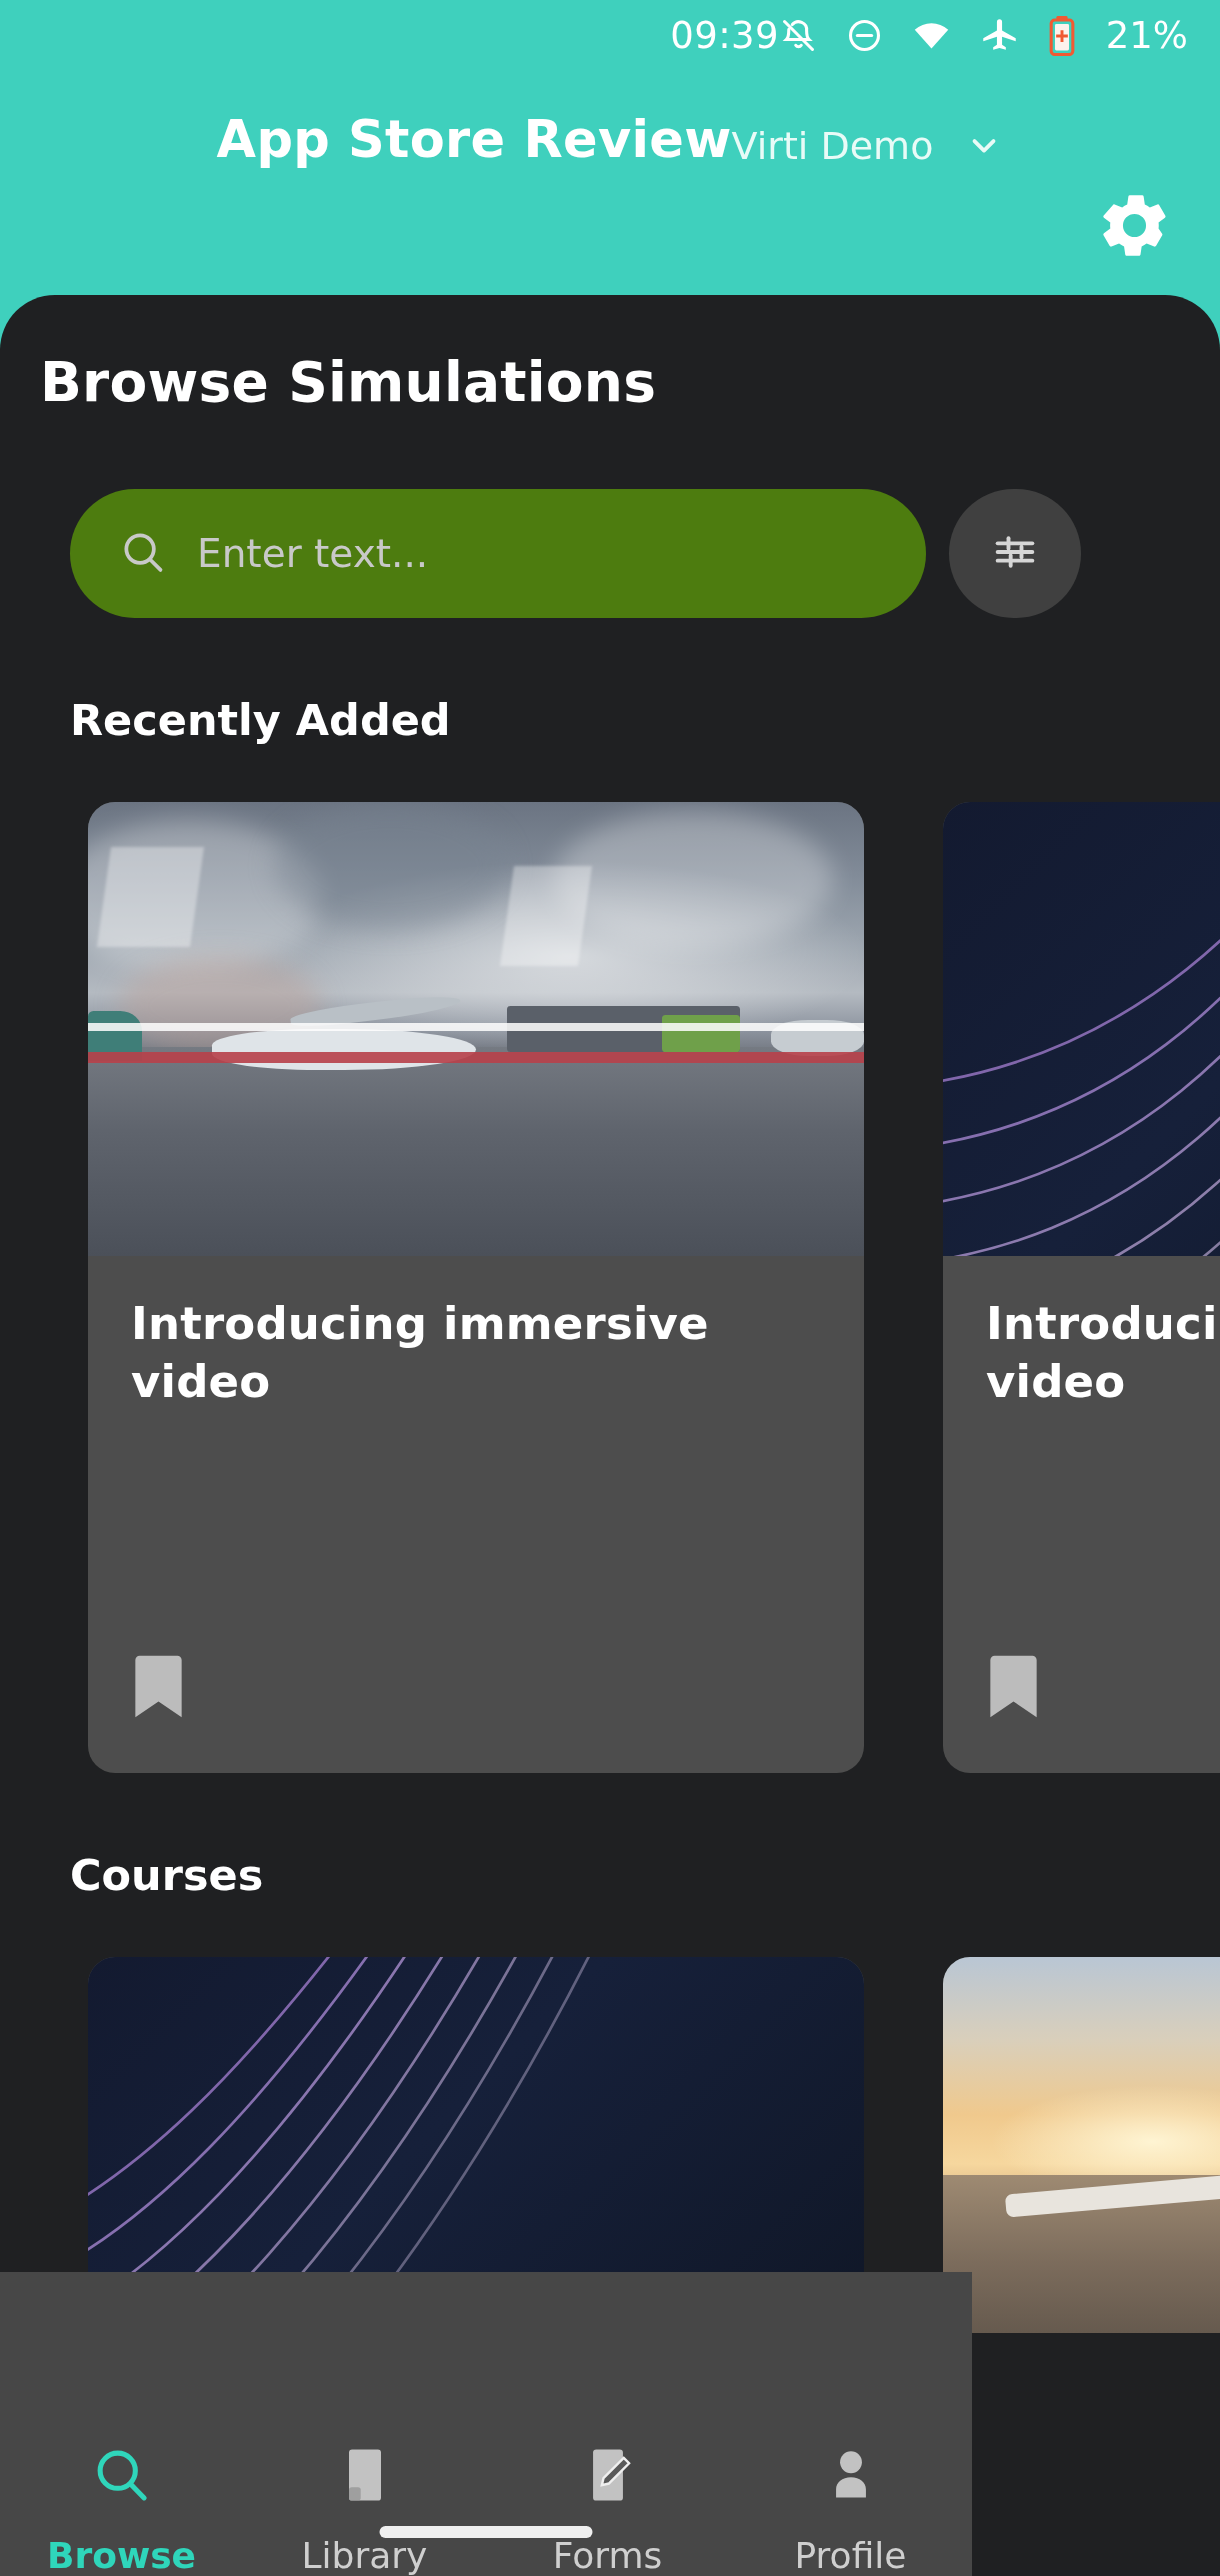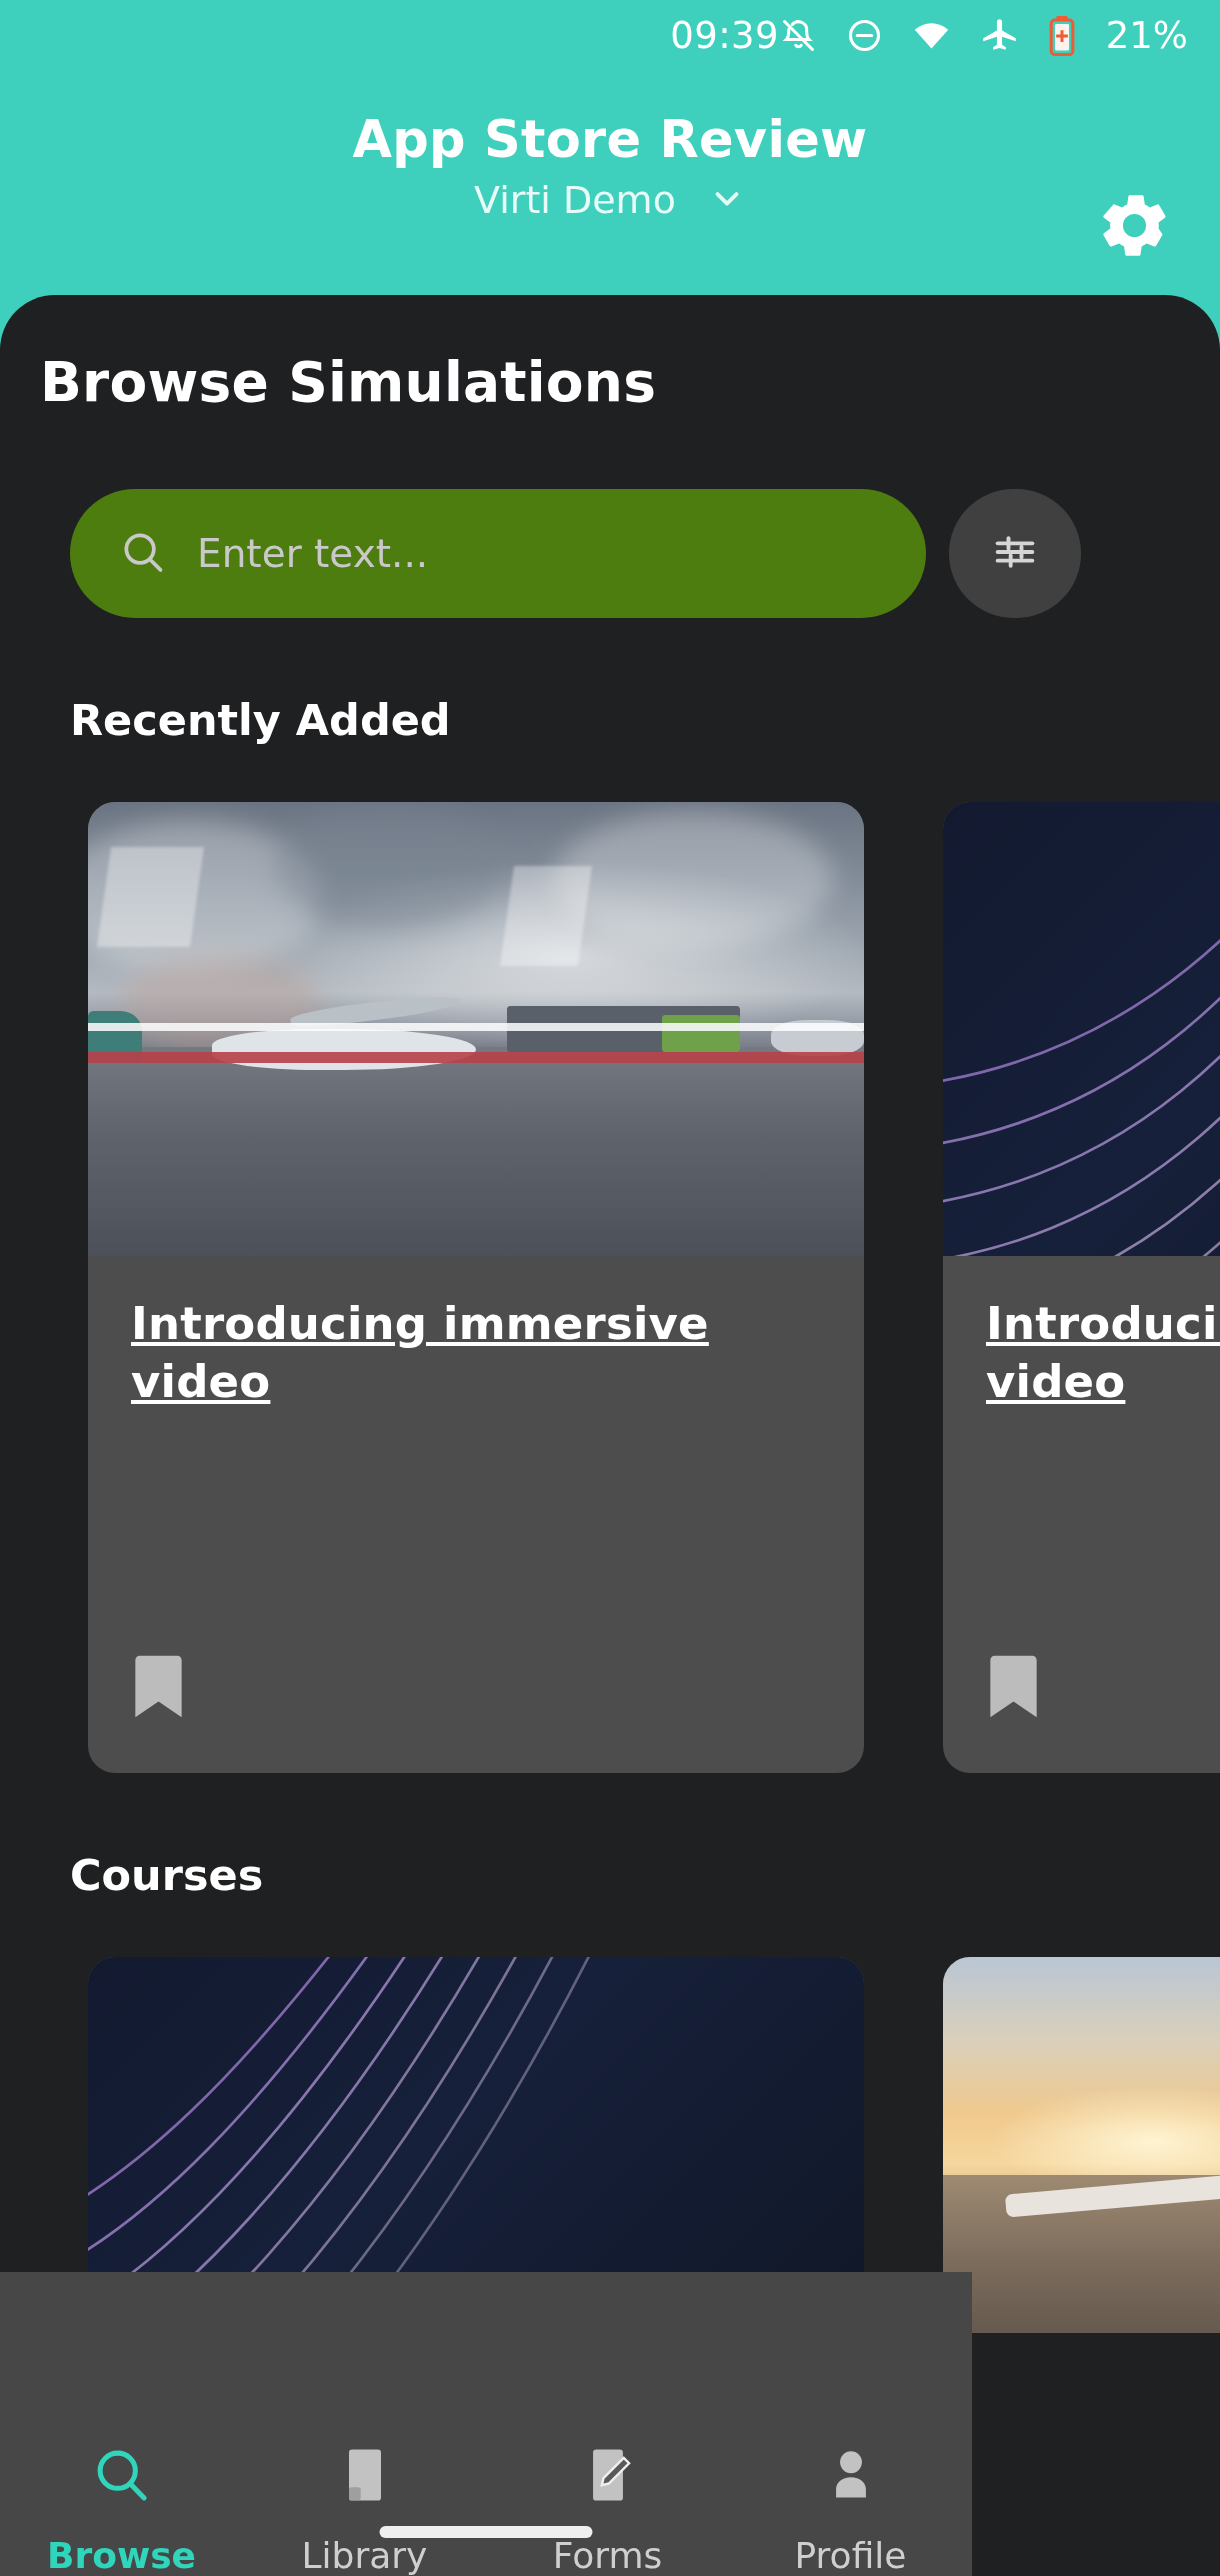--- a/index.html
+++ b/index.html
@@ -38,21 +38,21 @@
   }
 
   
   .header{
     position:absolute; top:70px; left:0;
     width:1220px; height:231px;
     display:flex; align-items:flex-start; justify-content:center;
   }
   .header-texts{
     margin-top:43px;
-    display:flex; flex-direction:column; align-items:center;
+    display:flex; align-items:center;
   }
   .app-title{
     font-size:51px; font-weight:700; color:#ffffff;
     letter-spacing:0.3px; line-height:1.05;
   }
   .org-row{
     display:flex; align-items:center; gap:32px;
     margin-top:12.5px;
   }
   .org-name{
@@ -122,21 +122,21 @@
     width:100%; height:454px;
     position:relative; overflow:hidden;
   }
   .card-body{
     height:517px;
     padding:39px 43px 0 43px;
     position:relative;
   }
   .card-title{
     font-size:45px; font-weight:700; color:#ffffff;
-    line-height:1.28; letter-spacing:0.2px;text-decoration:underline;
+    line-height:1.28; letter-spacing:0.2px;
   }
   .bookmark{
     position:absolute; left:43px; bottom:48px;
   }
 
   
   .pano{
     position:absolute; inset:0;
     background:
       radial-gradient(ellipse 55% 30% at 62% 34%, rgba(255,255,255,.55), rgba(255,255,255,0) 70%),

